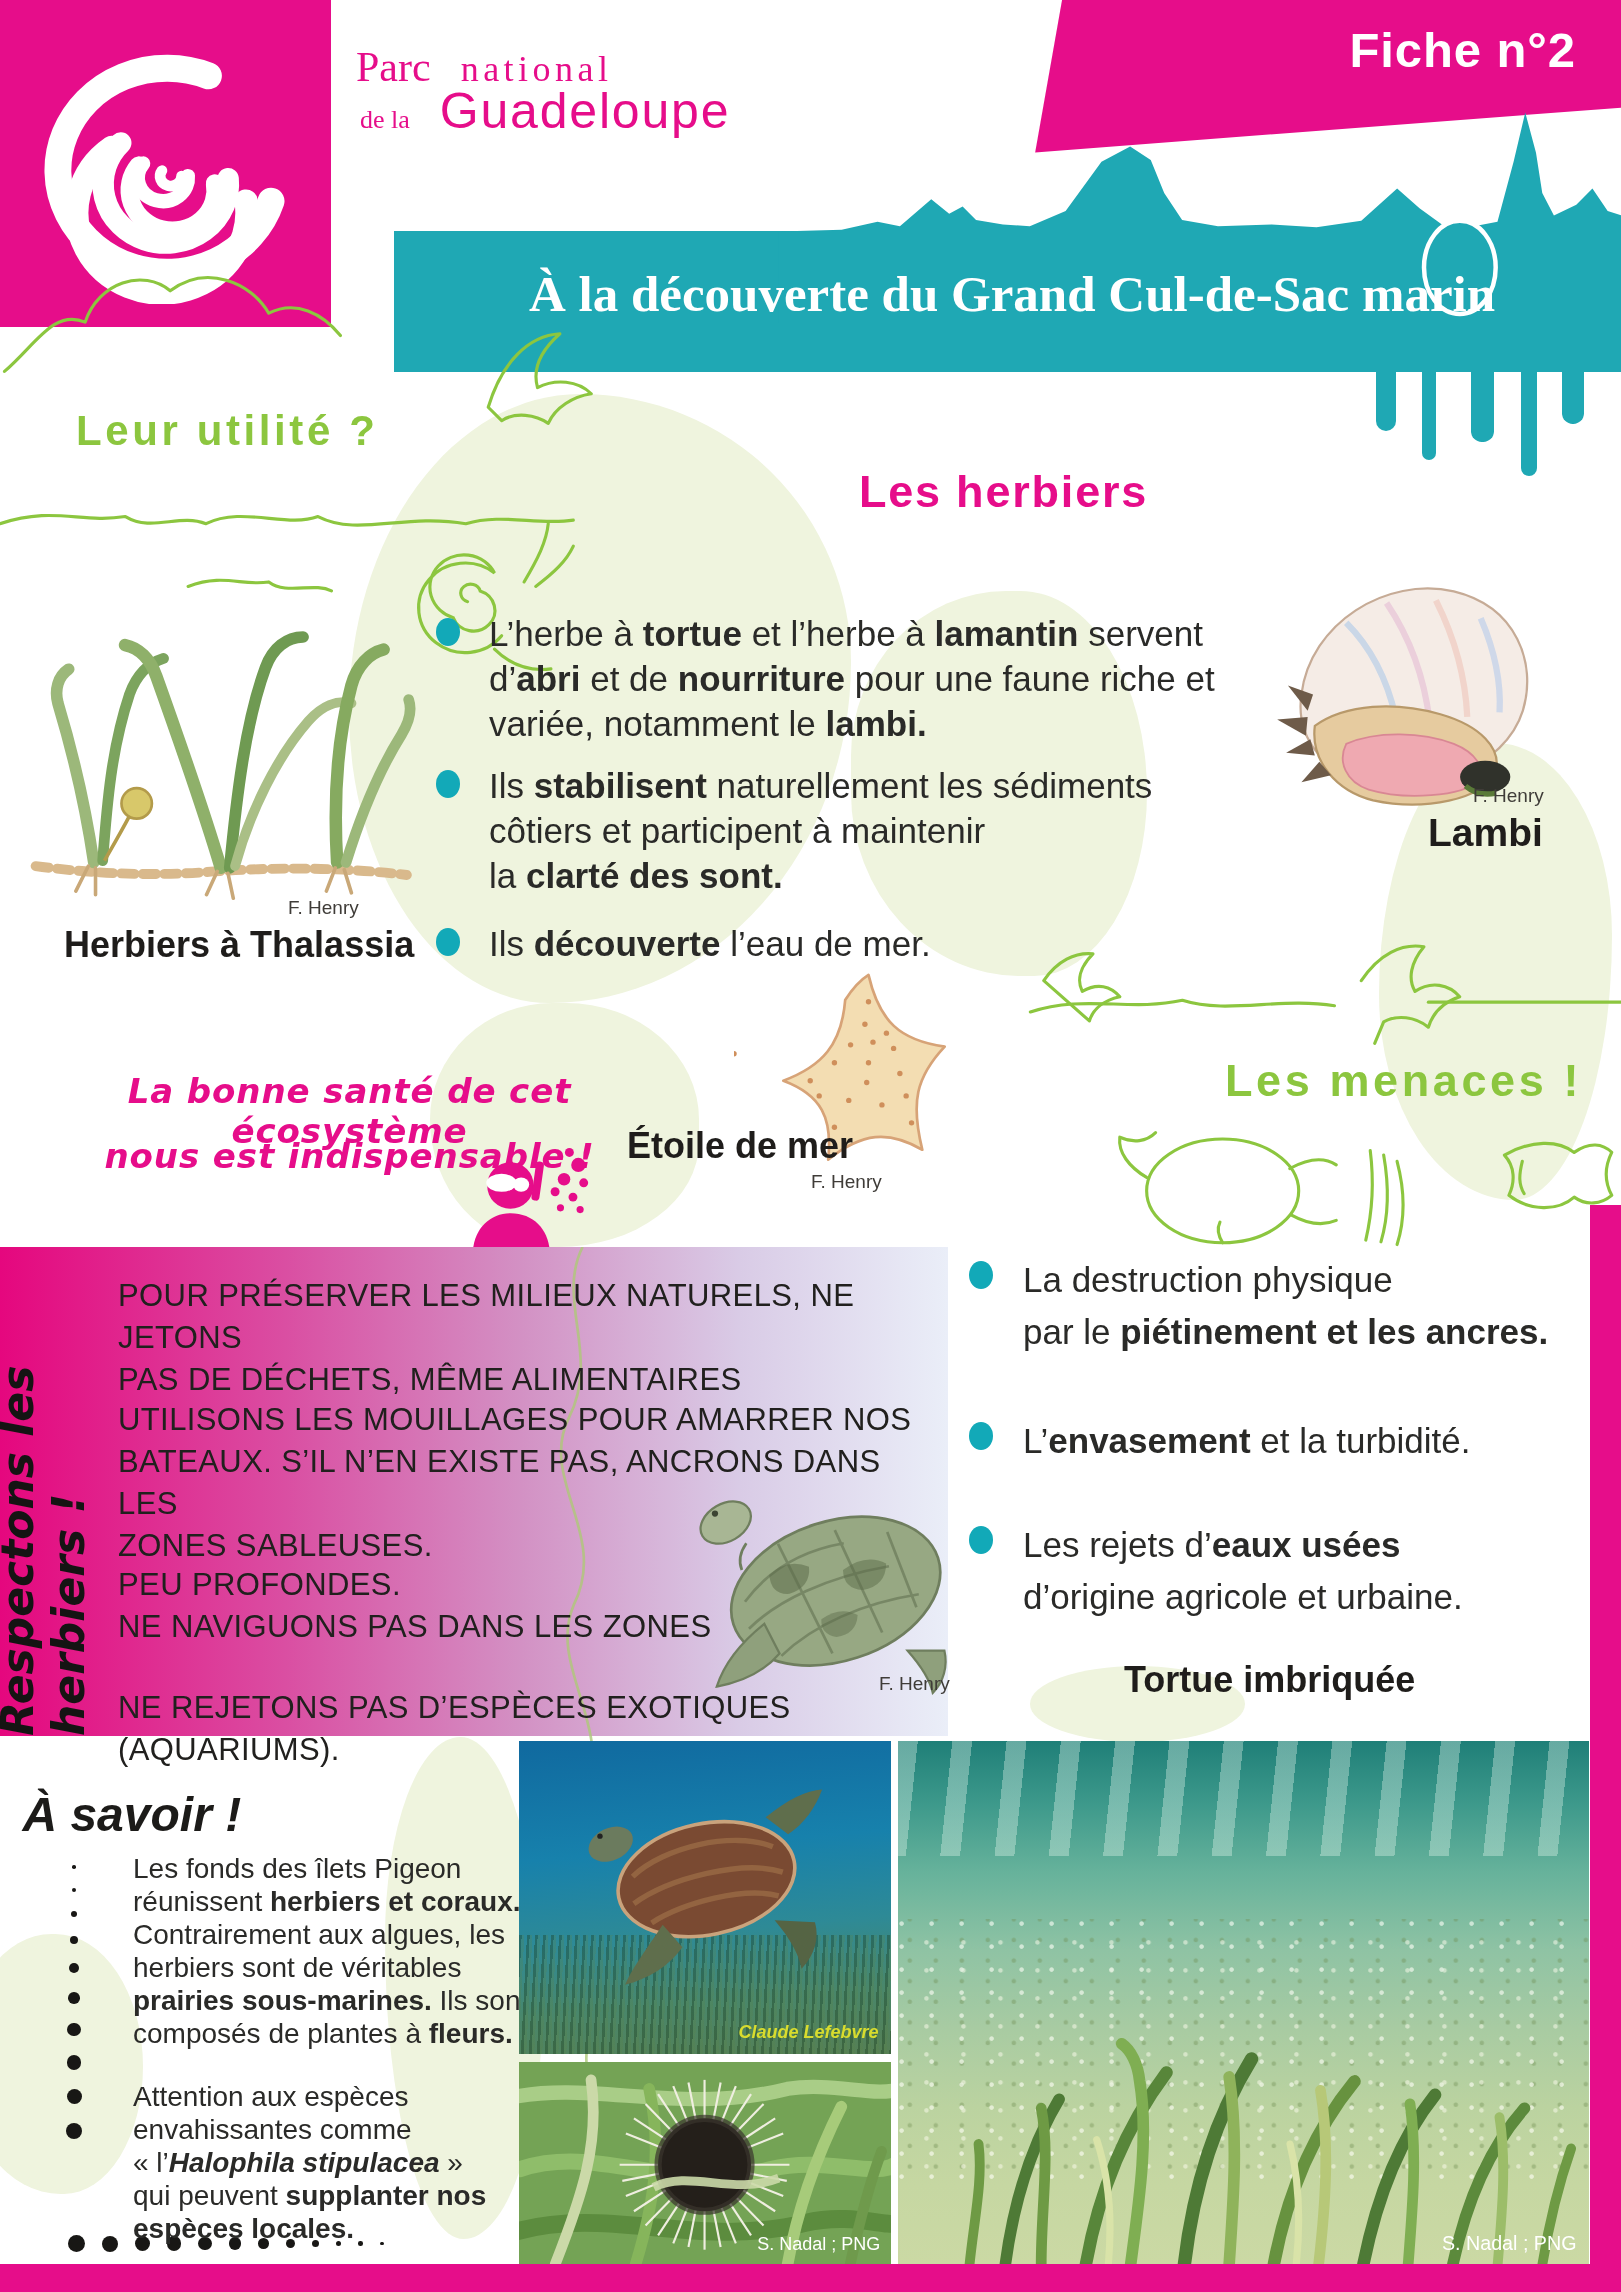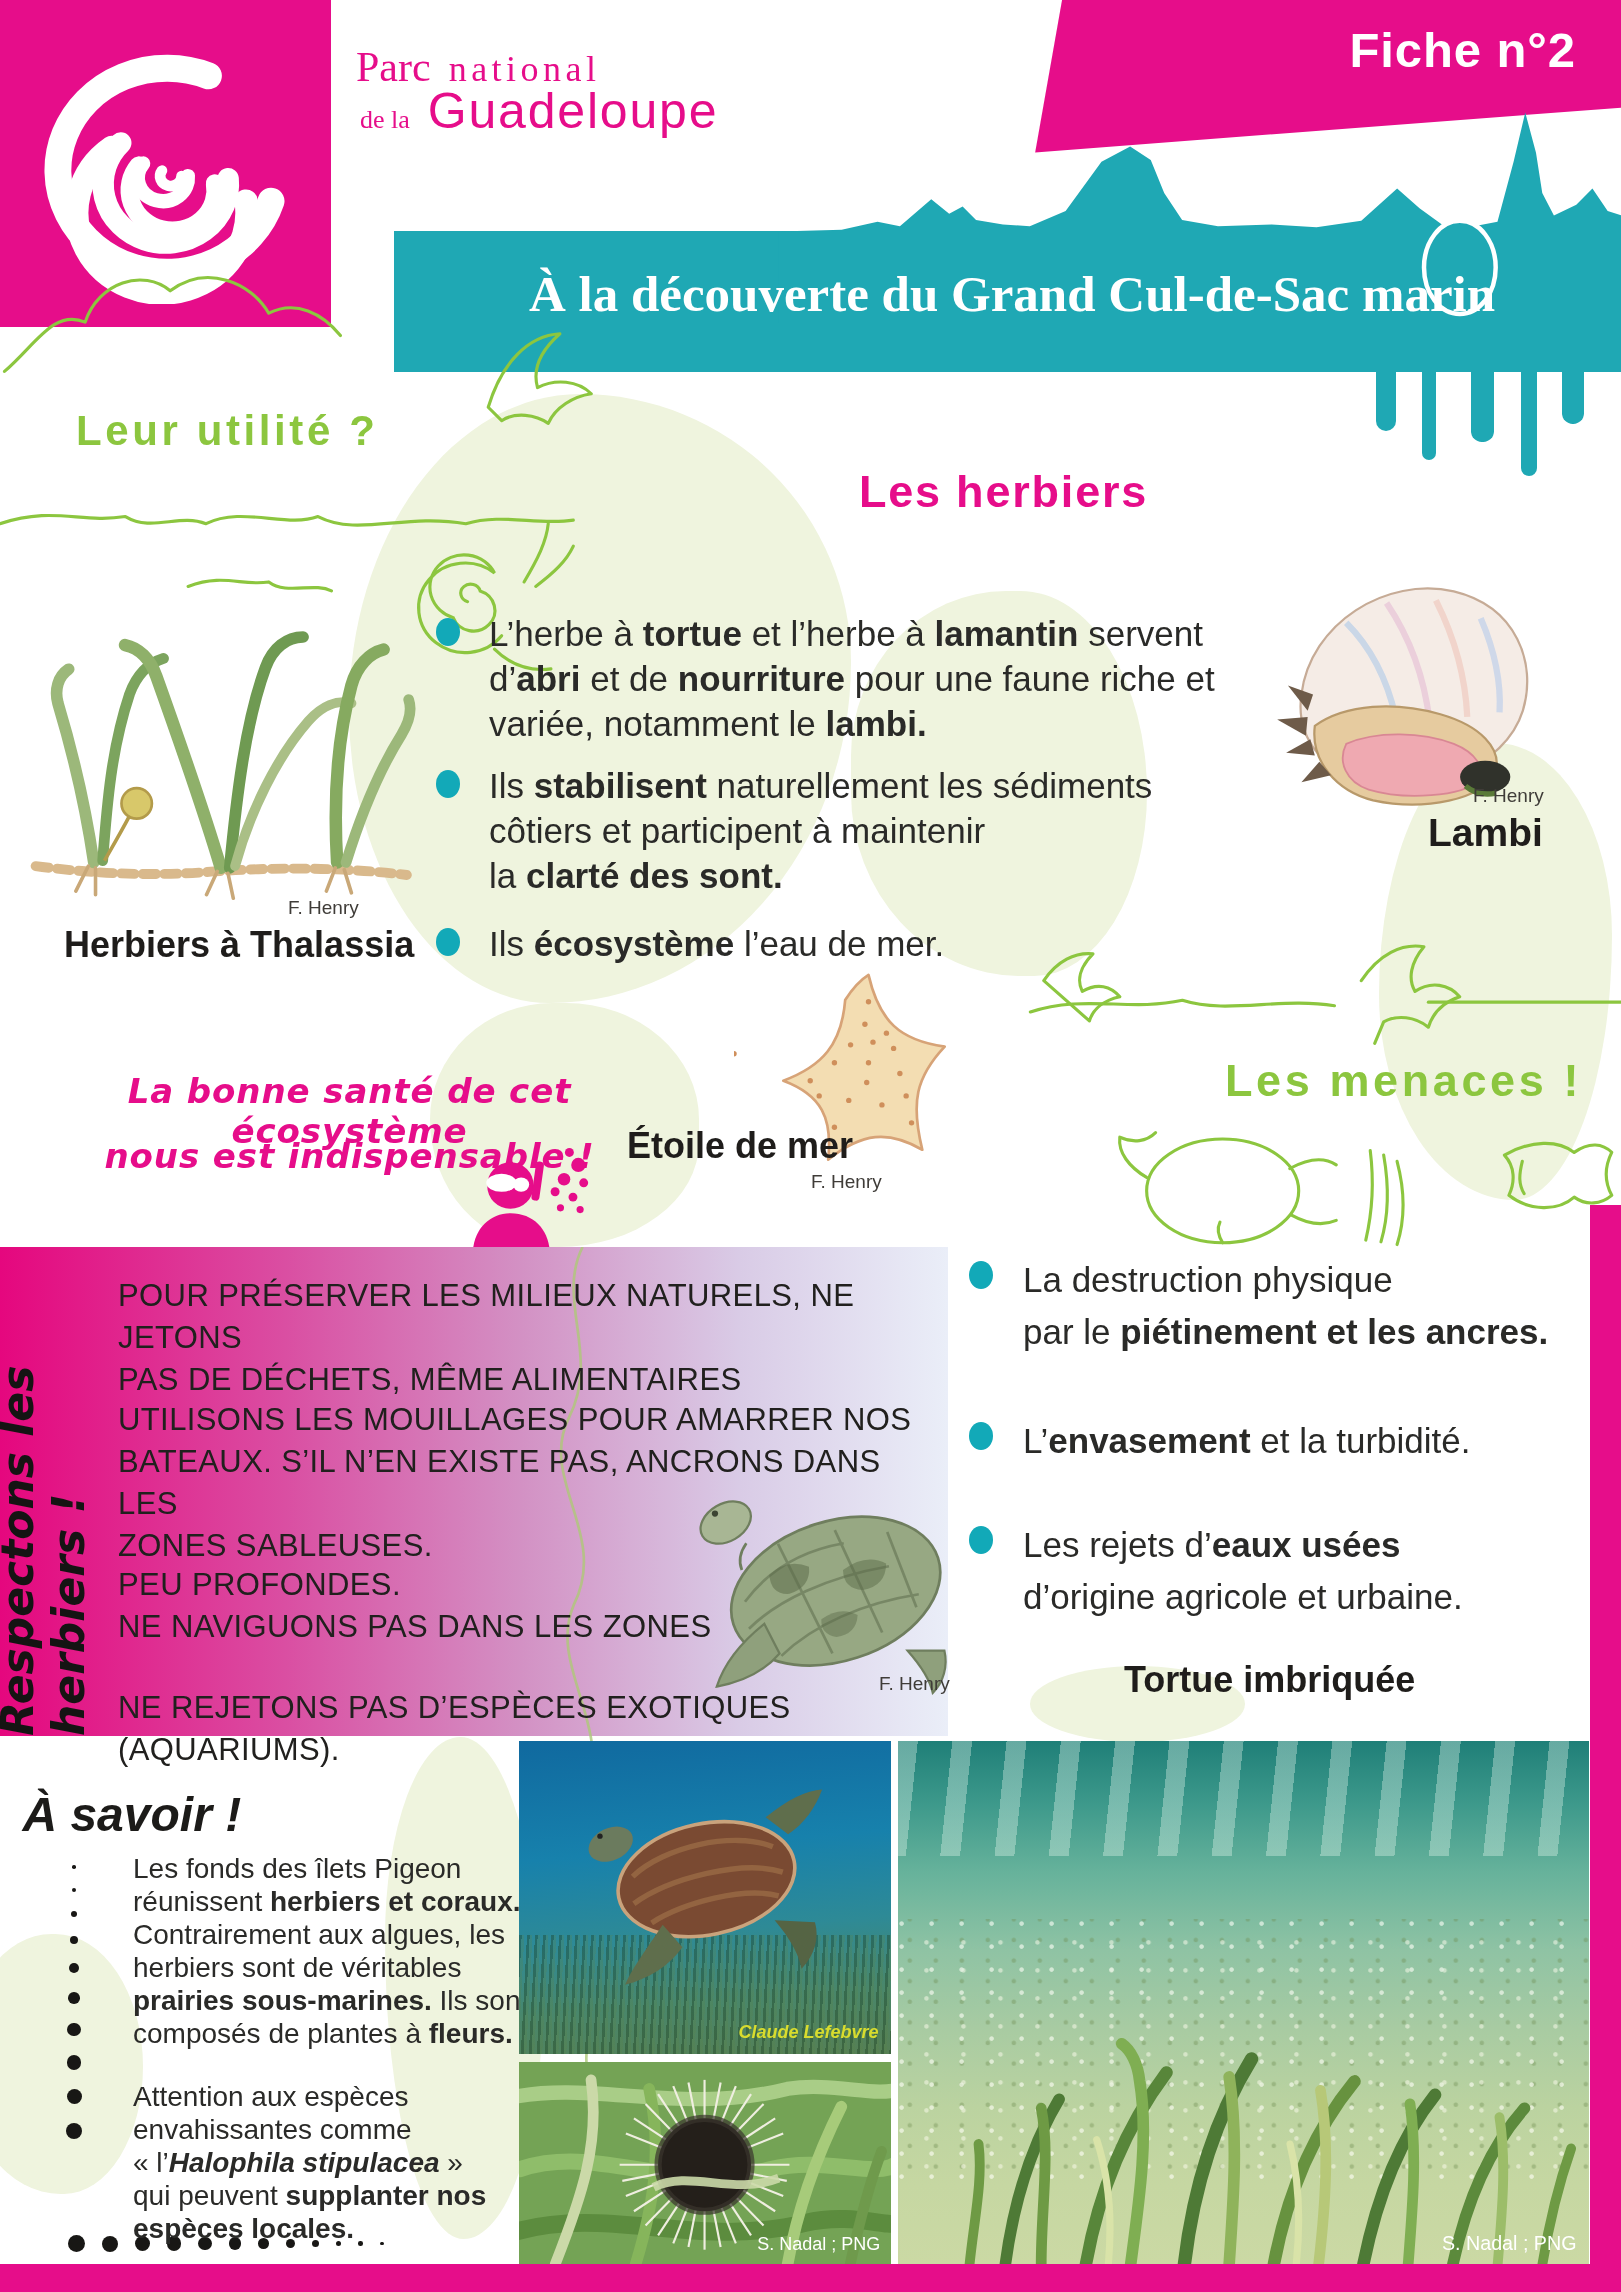--- a/index.html
+++ b/index.html
@@ -1,21 +1,21 @@
 <!DOCTYPE html>
 <html style="font-size:14.3px"><head>
 <meta charset="utf-8">
 <style>
   html,body{margin:0;padding:0;background:#ffffff;}
   #poster{position:relative;width:1622px;height:2293px;background:#ffffff;overflow:hidden;
           font-family:"Liberation Sans",sans-serif;color:#2a2a28;}
   .abs{position:absolute;}
   
   .logo-block{left:0;top:0;width:331px;height:327px;background:var(--magenta);}
-  .logo-line{display:flex;align-items:baseline;gap:18px;color:var(--magenta);}
+  .logo-line{display:flex;align-items:baseline;gap:30px;color:var(--magenta);}
   .parc{font-family:"Liberation Serif",serif;font-size:42px;}
   .national{font-family:"Liberation Serif",serif;font-size:36px;letter-spacing:4.5px;}
   .dela{font-family:"Liberation Serif",serif;font-size:26px;}
   .guada{font-size:50px;letter-spacing:1.8px;font-weight:400;}
   .badge-text{color:#fff;font-weight:bold;font-size:49px;letter-spacing:0.9px;}
   .band{left:394px;top:231px;width:1228px;height:141px;background:var(--teal);}
   .band-title{left:421px;top:265px;width:1182px;text-align:center;color:#fff;
               font-family:"Liberation Serif",serif;font-weight:bold;font-size:51px;}
   .drip{background:var(--teal);border-radius:0 0 10.7px 10.7px;}
   
@@ -142,21 +142,21 @@
     <p class="btxt">
       <span>Ils </span><b>stabilisent</b><span> naturellement les sédiments</span><br>
       <span>côtiers et participent à maintenir</span><br>
       <span>la </span><b>clarté des sont.</b>
     </p>
   </div>
 
   <div class="abs bullet" style="left:436px;top:921px;">
     <span class="dot"></span>
     <p class="btxt">
-      <span>Ils </span><b>écosystème</b><span> l’eau de mer.</span>
+      <span>Ils </span><b>découverte</b><span> l’eau de mer.</span>
     </p>
   </div>
 
   <svg class="abs" style="left:22.4px;top:569px;" width="394" height="340" viewBox="0 0 440 380">
     <path d="M15,332 Q120,346 215,338 Q330,330 430,342" fill="none" stroke="#d9b98c" stroke-width="11" stroke-dasharray="15 9" stroke-linecap="round"></path>
     <g stroke-linecap="round" fill="none">
       <path d="M80,328 C70,260 55,200 40,150 C36,135 40,120 52,112" stroke="#9cb87a" stroke-width="13"></path>
       <path d="M90,326 C95,260 100,200 120,140 C128,118 142,105 158,100" stroke="#7ca45e" stroke-width="12"></path>
       <path d="M222,334 C200,260 175,190 150,120 C143,100 130,88 115,85" stroke="#8fb06a" stroke-width="14"></path>
       <path d="M232,334 C240,250 250,170 272,110 C280,88 296,76 314,76" stroke="#6f9a52" stroke-width="13"></path>

